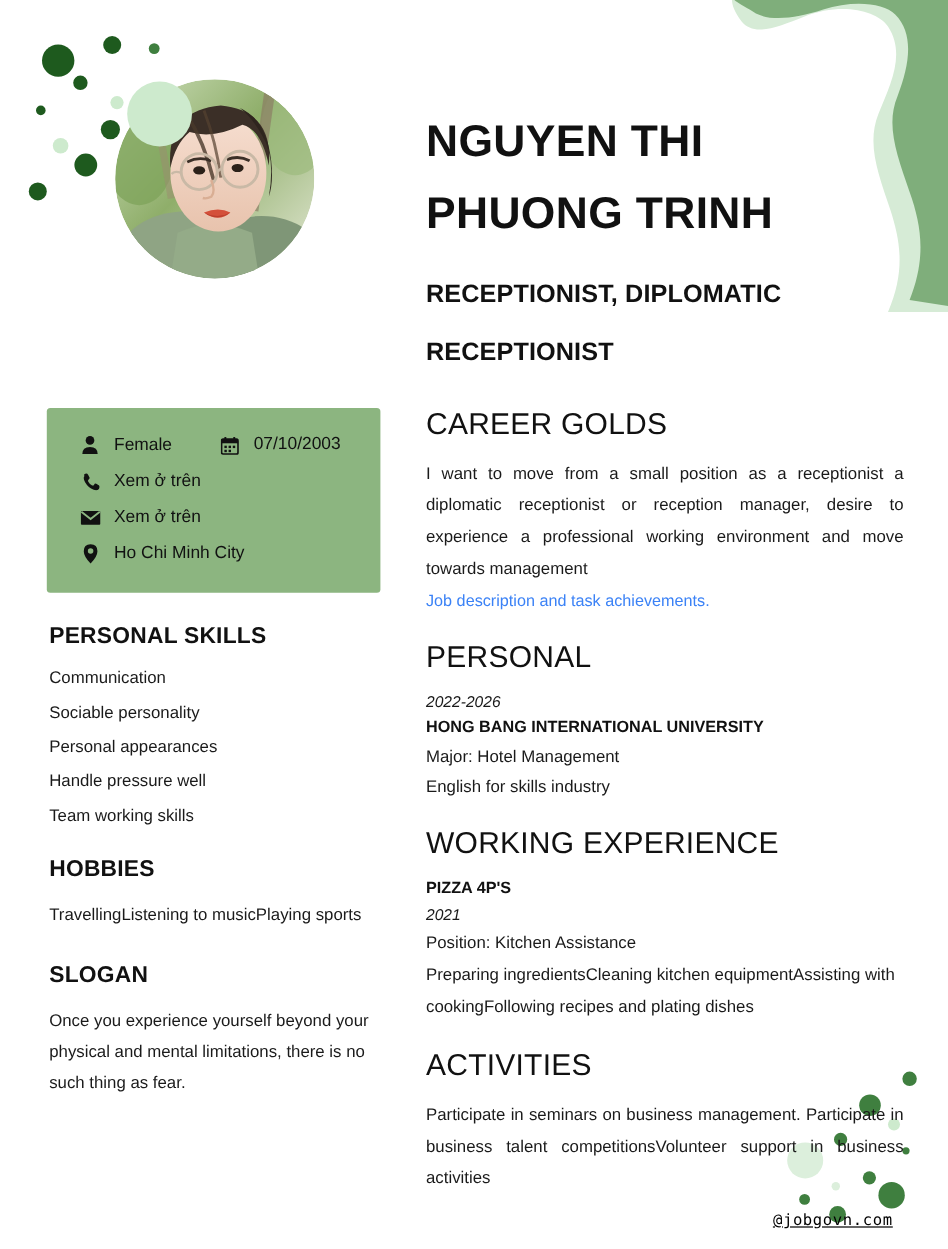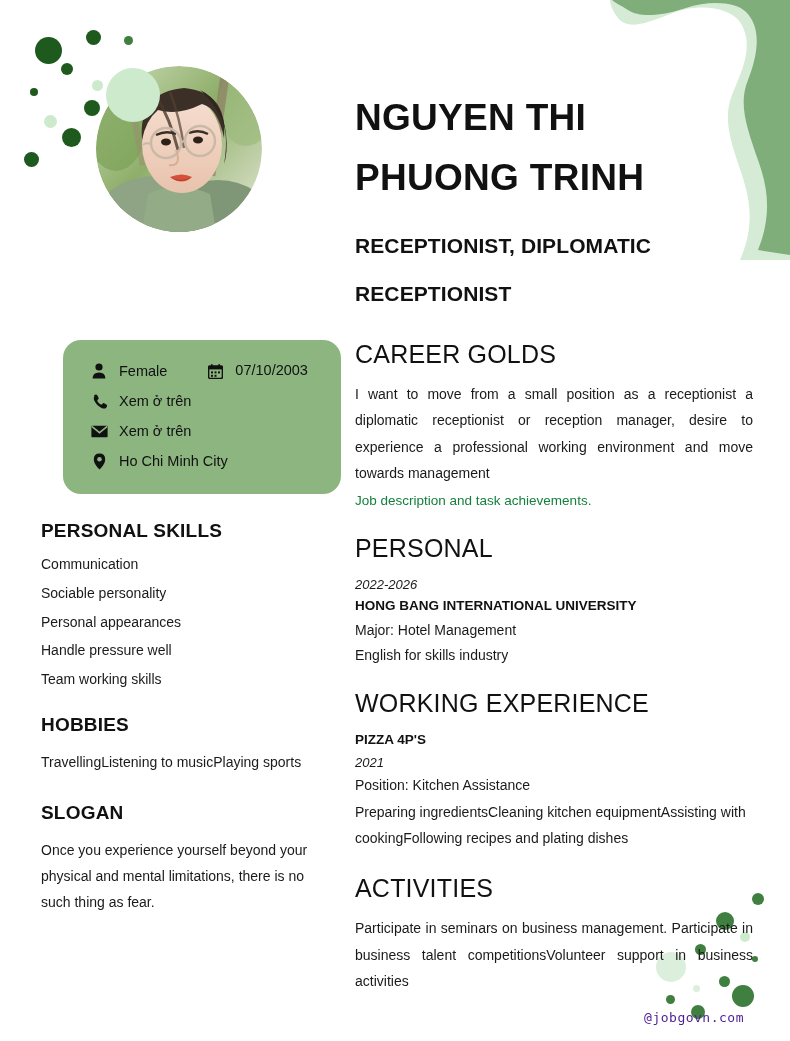--- a/index.html
+++ b/index.html
@@ -91,25 +91,24 @@
 
   
   .left-col {
     position: absolute;
     left: 39px;
     top: 340px;
     width: 290px;
   }
   .contact-card {
     background: #8cb580;
-    border-radius: 18px;
+    border-radius: 3px;
     padding: 22px 26px 24px 26px;
     box-sizing: border-box;
     width: 278px;
-    margin-left: 24px;
   }
   .contact-row {
     display: flex;
     align-items: center;
     margin-bottom: 12px;
     font-size: 14.5px;
     color: #111111;
   }
   .contact-row:last-child { margin-bottom: 0; }
   .contact-row .ic {
@@ -165,21 +164,21 @@
   .r-sec { margin-bottom: 22px; }
   .justify-para {
     font-size: 14px;
     line-height: 1.88;
     color: #1a1a1a;
     text-align: justify;
     margin: 0;
   }
   .muted-line {
     font-size: 13.5px;
-    color: #15803d;
+    color: #3b82f6;
     margin: 4px 0 0 0;
     line-height: 1.6;
   }
   .ital {
     font-size: 13px;
     font-style: italic;
     color: #1a1a1a;
     margin: 0 0 2px 0;
     line-height: 1.5;
   }
@@ -203,23 +202,24 @@
     line-height: 1.85;
   }
 
   
   .watermark {
     position: absolute;
     right: 46px;
     bottom: 16px;
     font-family: "DejaVu Sans Mono", monospace;
     font-size: 13px;
-    color: #4c1d95;
+    color: #000000;
     letter-spacing: 0.5px;
     z-index: 6;
+    text-decoration: underline;
   }
 </style>
 </head>
 <body>
 
 <div id="page">
 
   <div class="blob-layer">
     <svg width="200" height="260" viewBox="0 0 200 260" xmlns="http://www.w3.org/2000/svg">
       <path d="M20,0 L200,0 L200,260 L150,260 C165,225 160,200 152,175 C142,145 132,120 142,95 C152,70 165,45 150,22 C140,8 110,2 80,14 C55,24 38,30 28,18 C22,10 20,4 20,0 Z" fill="#D6EBD6"></path>

